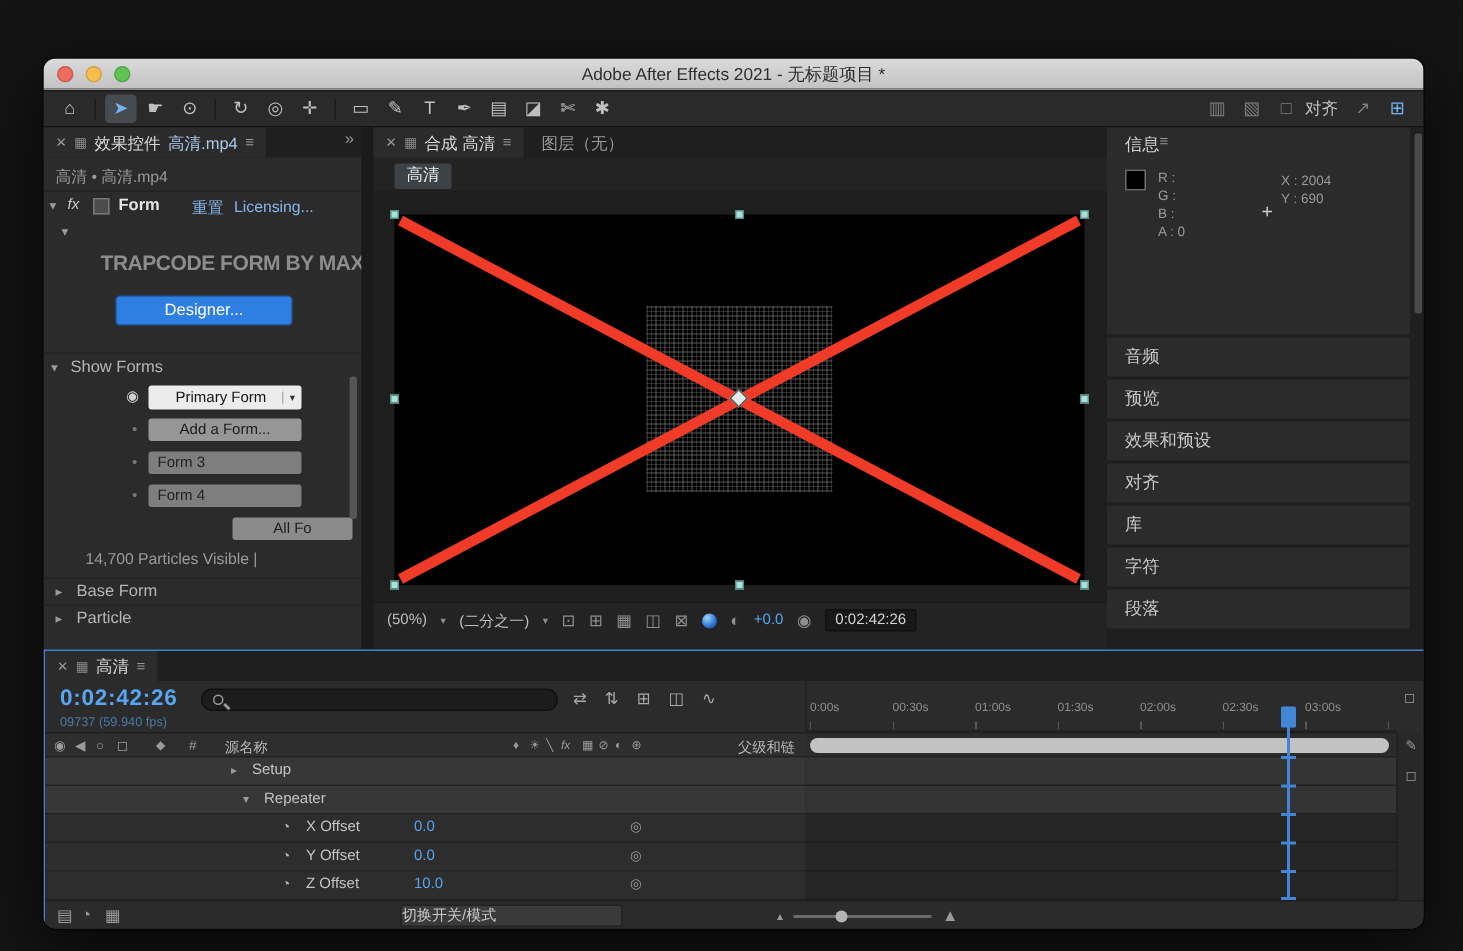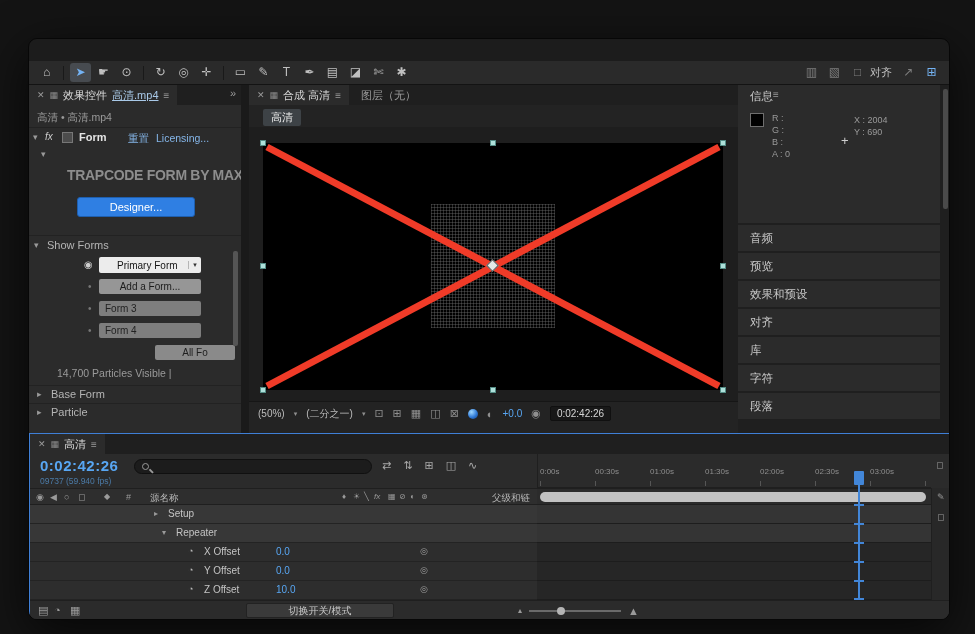--- a/index.html
+++ b/index.html
@@ -90,33 +90,41 @@
   .htxt{position:absolute;top:3px;font-size:9.5px;color:#b9b9b9}
   .lrow{height:19px;border-bottom:1px solid #232323;position:relative;font-size:10px;color:#c4c4c4}
   .lrow.g{background:#373737}.lrow.p{background:#2d2d2d}
   .trow{height:19px;border-bottom:1px solid #1d1d1d}
   .trow.g{background:#343434}.trow.p{background:#262626}
   .ph-line{position:absolute;left:828px;top:50px;width:2px;height:116px;background:#4286d8}
   .ph-handle{position:absolute;left:824px;top:37px;width:10px;height:14px;background:#4286d8;border-radius:1px}
   .ph-cap{position:absolute;left:824px;width:10px;height:2px;background:#4286d8}
   .tstrip{position:absolute;left:901px;top:54px;width:20px;height:112px;background:#282828;border-left:1px solid #1f1f1f}
   .tl-bottom{position:absolute;left:0;top:166px;width:920px;height:20px;background:#2b2b2b;border-top:1px solid #1f1f1f}
-  .toggle-btn{position:absolute;left:216px;top:2px;width:148px;height:15px;background:#3a3a3a;
-              border:1px solid #222;border-radius:2px;font-size:10px;color:#c8c8c8;text-align:center;line-height:14px}
+  .toggle-btn{position:absolute;left:237px;top:2px;width:148px;height:15px;background:#3a3a3a;
+              border:1px solid #222;border-radius:2px;font-size:10px;color:#c8c8c8;text-align:left;line-height:14px}
   .zoomslider{position:absolute;left:488px;top:2px;height:15px;display:flex;align-items:center;gap:7px}
   .ztrack{width:92px;height:2px;background:#6a6a6a;position:relative}
   .zthumb{position:absolute;left:28px;top:-3px;width:8px;height:8px;border-radius:50%;background:#b5b5b5}
   .blue{color:#58a6f2}
 </style>
 </head>
 <body>
 
 <div class="page">
   <div class="window">
 
+    <div class="titlebar">
+      <div class="lights">
+        <span class="light lr"></span>
+        <span class="light ly"></span>
+        <span class="light lg"></span>
+      </div>
+      <span>Adobe After Effects 2021 - 无标题项目 *</span>
+    </div>
 
     <div class="toolbar">
       <span class="tool">⌂</span>
       <span class="tsep"></span>
       <span class="tool sel">➤</span>
       <span class="tool">☛</span>
       <span class="tool">⊙</span>
       <span class="tsep"></span>
       <span class="tool">↻</span>
       <span class="tool">◎</span>
@@ -138,21 +146,21 @@
       <span class="tool dim">↗</span>
       <span class="tool blue">⊞</span>
     </div>
 
     <div class="panel-left">
       <div class="tabbar">
         <div class="tab">
           <span class="tx">✕</span>
           <span class="tpic">▦</span>
           <span class="tttl">效果控件</span>
-          <span style="color:#a9c9e8;text-decoration:underline">高清.mp4</span>
+          <span style="color:#a9c9e8;">高清.mp4</span>
           <span class="tmn">≡</span>
         </div>
         <div class="tabrest"></div>
         <span style="color:#9a9a9a;padding:2px 5px">»</span>
       </div>
 
       <span class="a dim9" style="left:8px;top:26px;font-size:10.5px">高清 • 高清.mp4</span>
 
       <div class="a row-line" style="left:0;top:42px;width:100%;height:20px">
         <span class="a" style="left:4px;top:4px;font-size:9px;color:#9a9a9a">▾</span>

